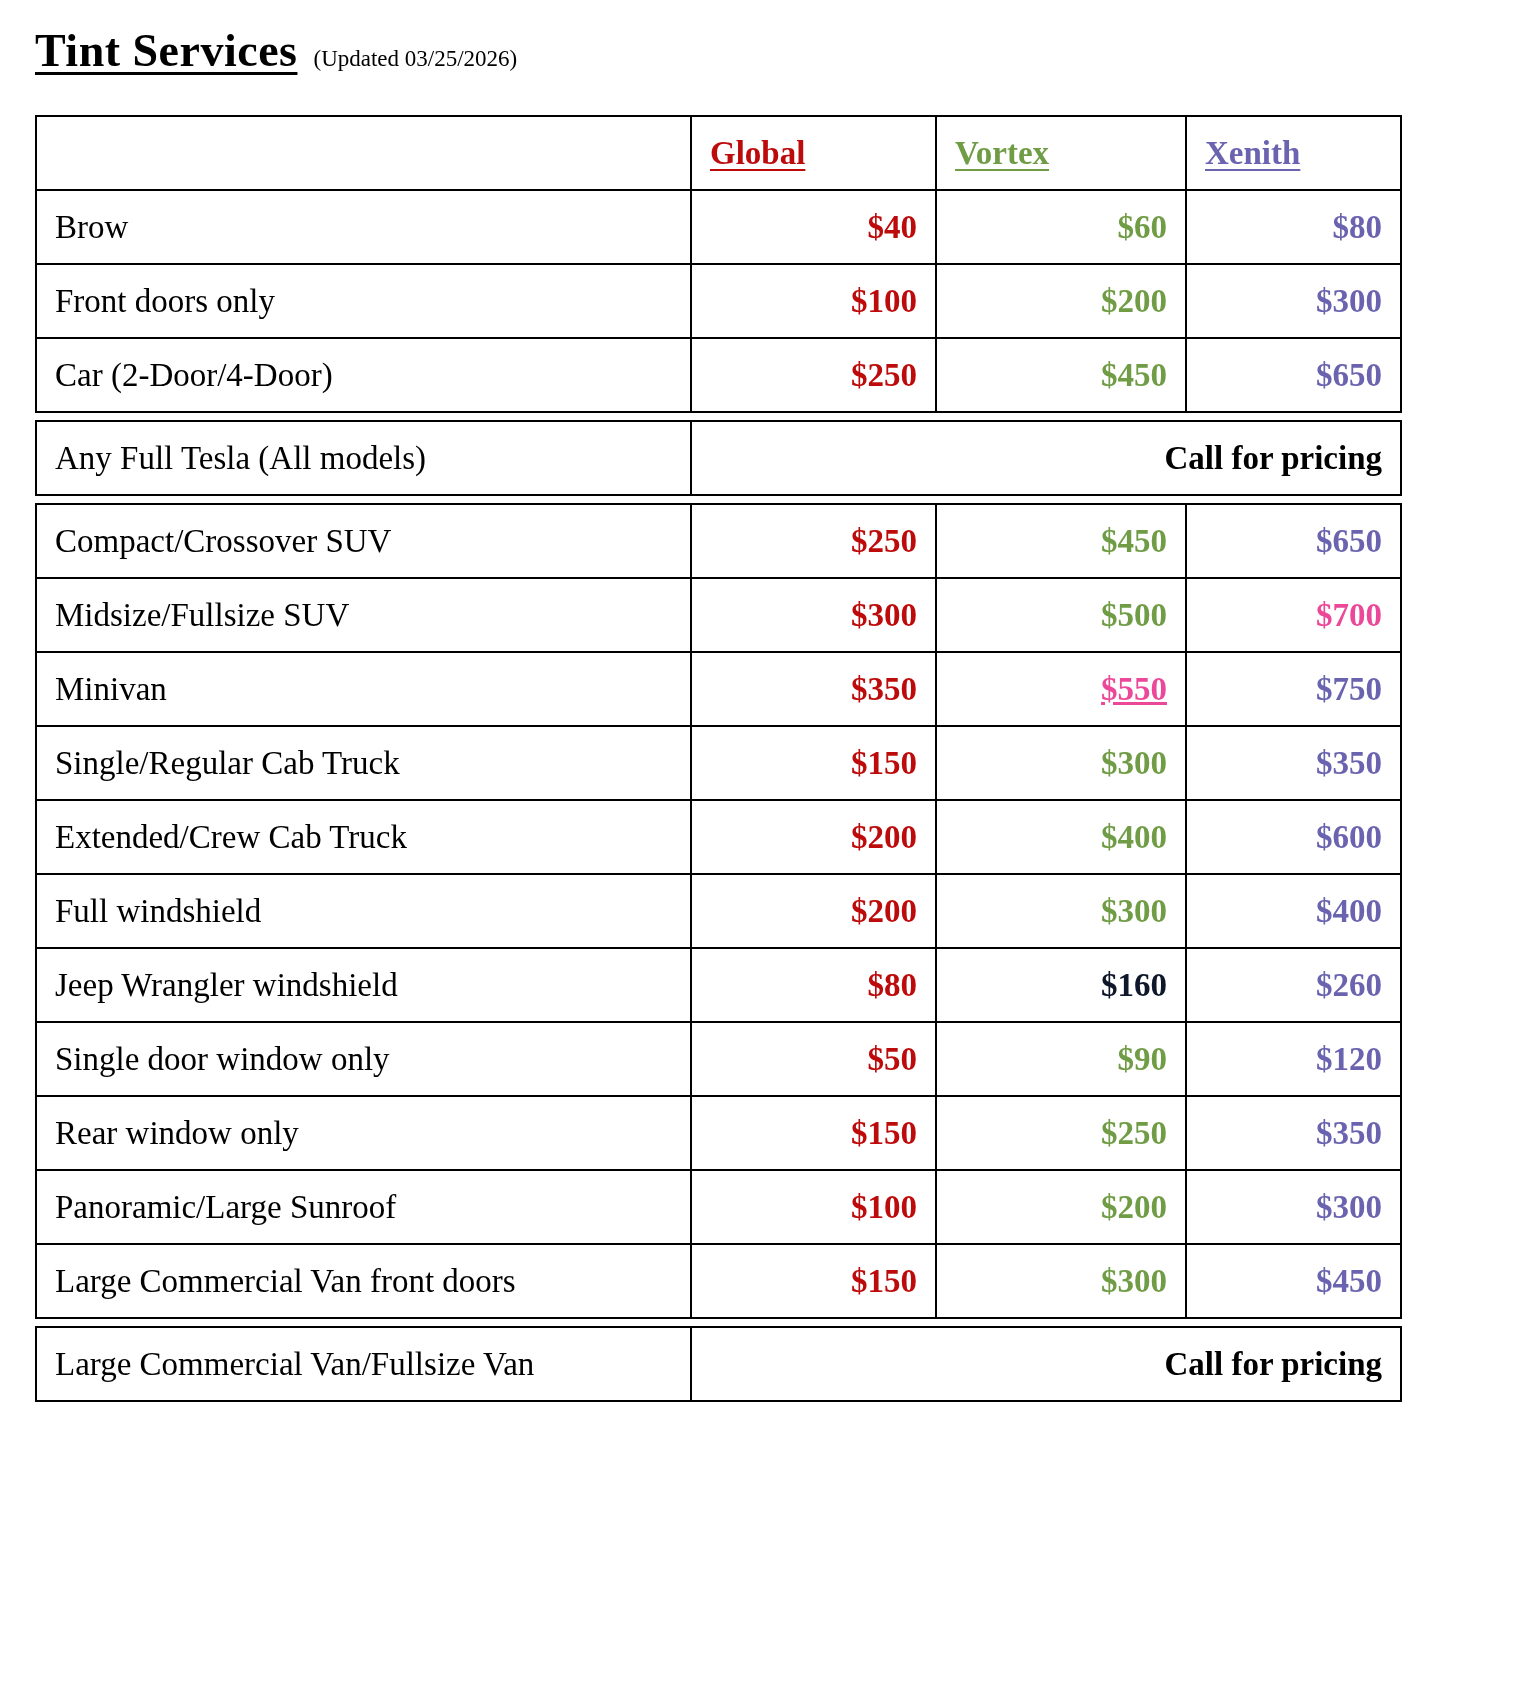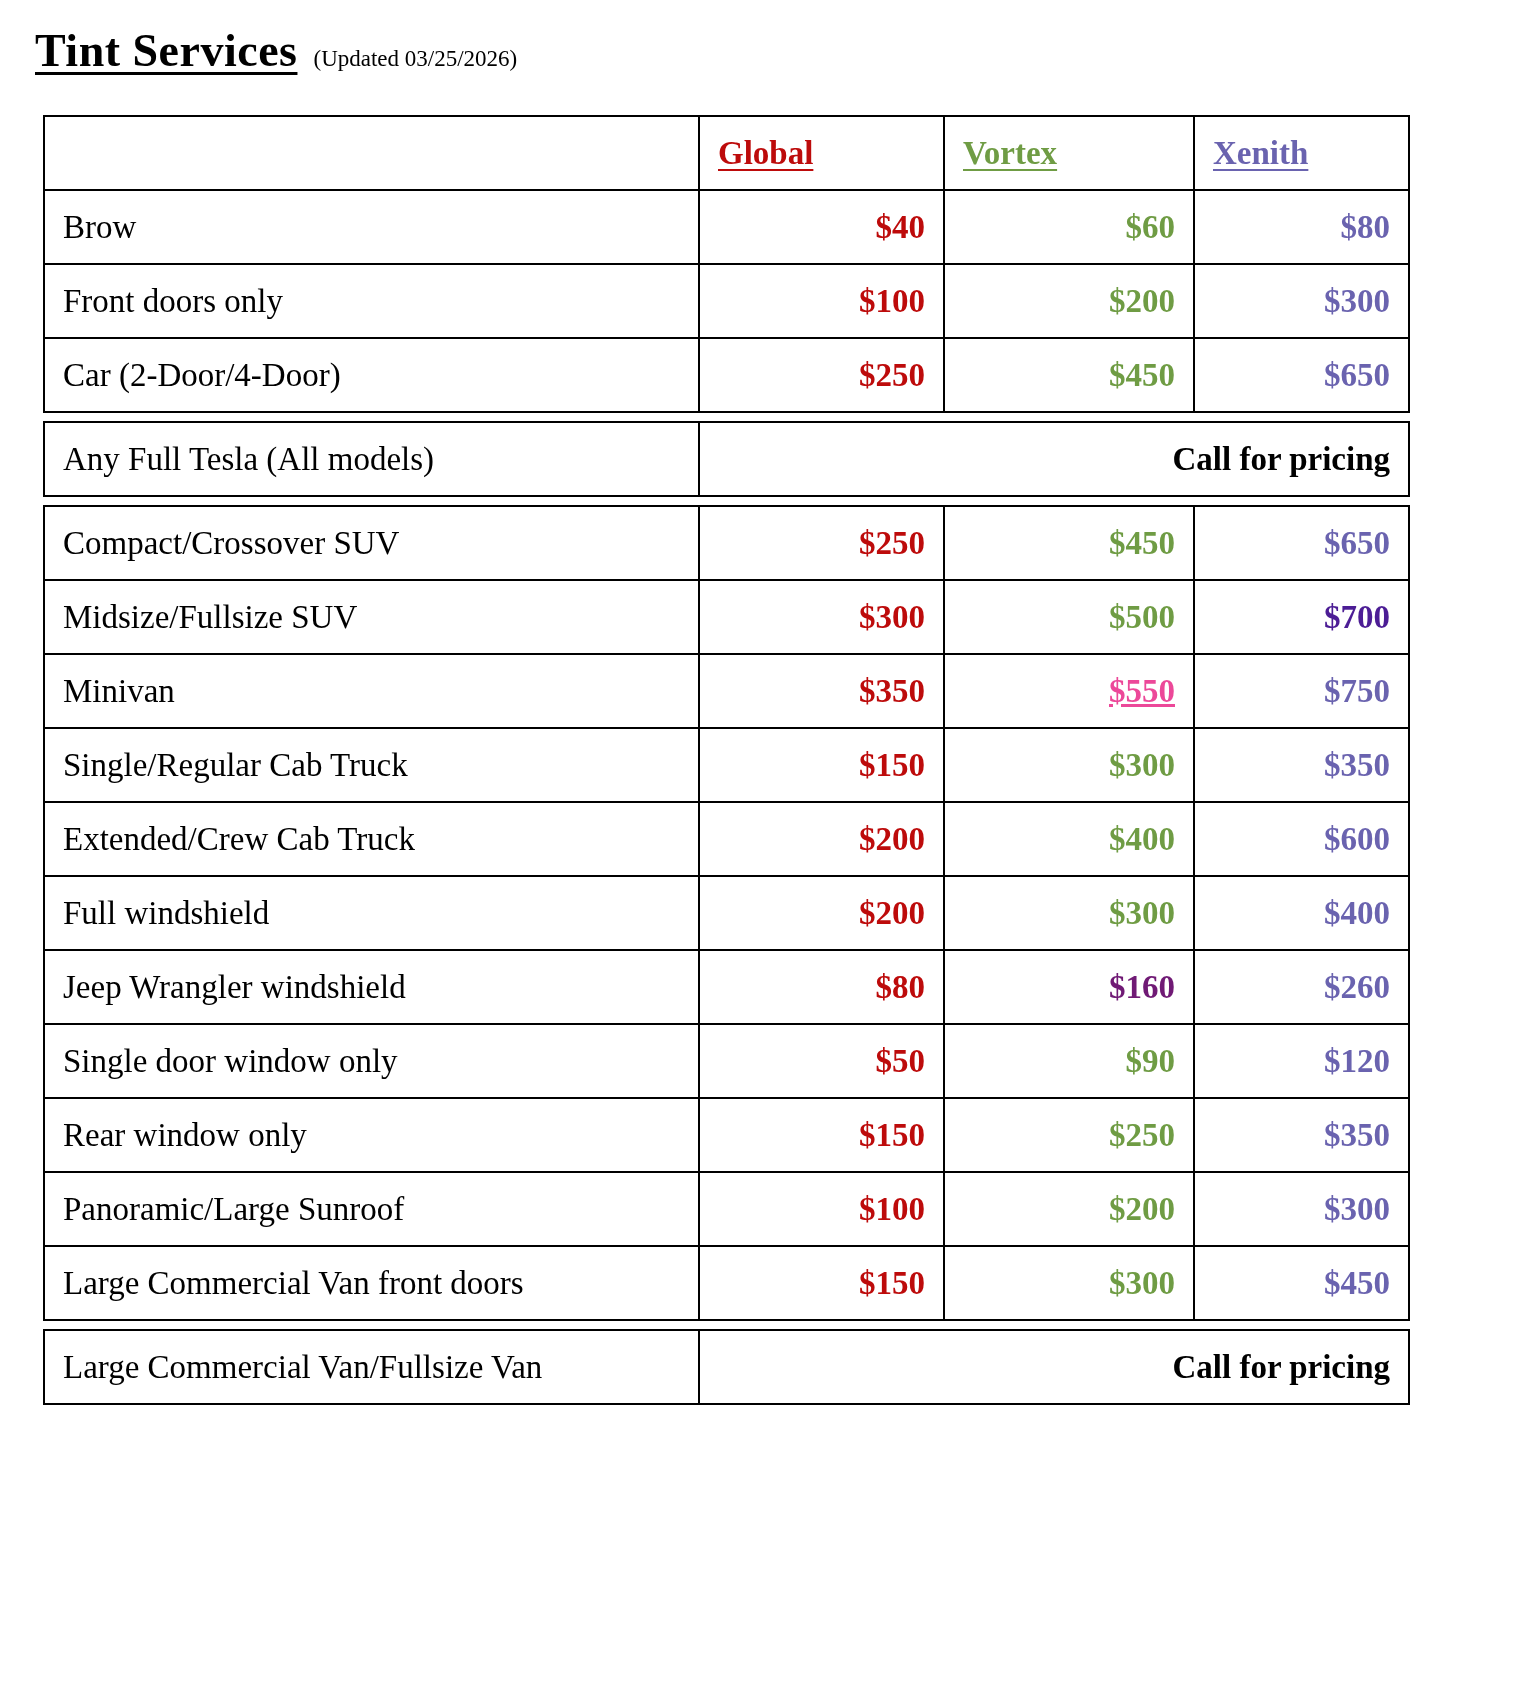--- a/index.html
+++ b/index.html
@@ -31,21 +31,21 @@
     text-underline-offset: 6px;
     letter-spacing: 0.5px;
   }
   .updated {
     font-size: 23px;
   }
   table.tbl {
     border-collapse: collapse;
     table-layout: fixed;
     width: 1365px;
-    margin: 8px;
+    margin: 0;
   }
   table.tbl + table.tbl { margin-top: 7px; }
   .tbl td {
     border: 2px solid #000000;
     height: 74px;
     padding: 0 18px;
     font-size: 33px;
     vertical-align: middle;
     overflow: hidden;
     white-space: nowrap;
@@ -140,21 +140,21 @@
         <tr>
       <td class="label-cell">Compact/Crossover SUV</td>
       <td class="price-cell" style="color: rgb(189, 11, 11);">$250</td>
       <td class="price-cell" style="color: rgb(111, 156, 68);">$450</td>
       <td class="price-cell" style="color: rgb(106, 99, 175);">$650</td>
     </tr>
     <tr>
       <td class="label-cell">Midsize/Fullsize SUV</td>
       <td class="price-cell" style="color: rgb(189, 11, 11);">$300</td>
       <td class="price-cell" style="color: rgb(111, 156, 68);">$500</td>
-      <td class="price-cell" style="color: #4c1d95;">$700</td>
+      <td class="price-cell" style="color: #ec4899;">$700</td>
     </tr>
     <tr>
       <td class="label-cell">Minivan</td>
       <td class="price-cell" style="color: rgb(189, 11, 11);">$350</td>
       <td class="price-cell" style="color: #ec4899; text-decoration: underline;">$550</td>
       <td class="price-cell" style="color: rgb(106, 99, 175);">$750</td>
     </tr>
     <tr>
       <td class="label-cell">Single/Regular Cab Truck</td>
       <td class="price-cell" style="color: rgb(189, 11, 11);">$150</td>
@@ -169,21 +169,21 @@
     </tr>
     <tr>
       <td class="label-cell">Full windshield</td>
       <td class="price-cell" style="color: rgb(189, 11, 11);">$200</td>
       <td class="price-cell" style="color: rgb(111, 156, 68);">$300</td>
       <td class="price-cell" style="color: rgb(106, 99, 175);">$400</td>
     </tr>
     <tr>
       <td class="label-cell">Jeep Wrangler windshield</td>
       <td class="price-cell" style="color: rgb(189, 11, 11);">$80</td>
-      <td class="price-cell" style="color: #701a75;">$160</td>
+      <td class="price-cell" style="color: #0f172a;">$160</td>
       <td class="price-cell" style="color: rgb(106, 99, 175); border-radius: 24px;">$260</td>
     </tr>
     <tr>
       <td class="label-cell">Single door window only</td>
       <td class="price-cell" style="color: rgb(189, 11, 11);">$50</td>
       <td class="price-cell" style="color: rgb(111, 156, 68);">$90</td>
       <td class="price-cell" style="color: rgb(106, 99, 175);">$120</td>
     </tr>
     <tr>
       <td class="label-cell">Rear window only</td>

